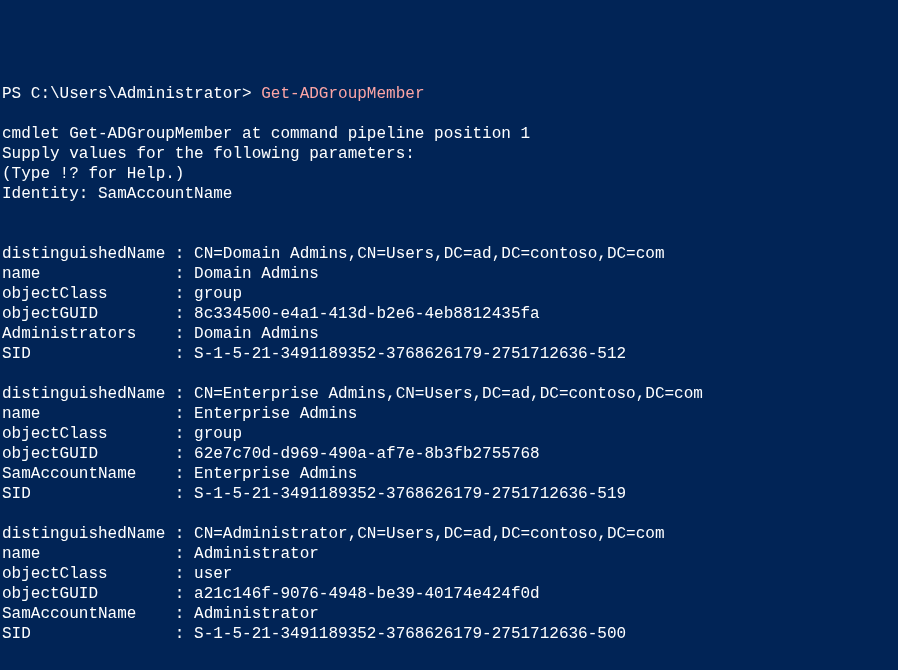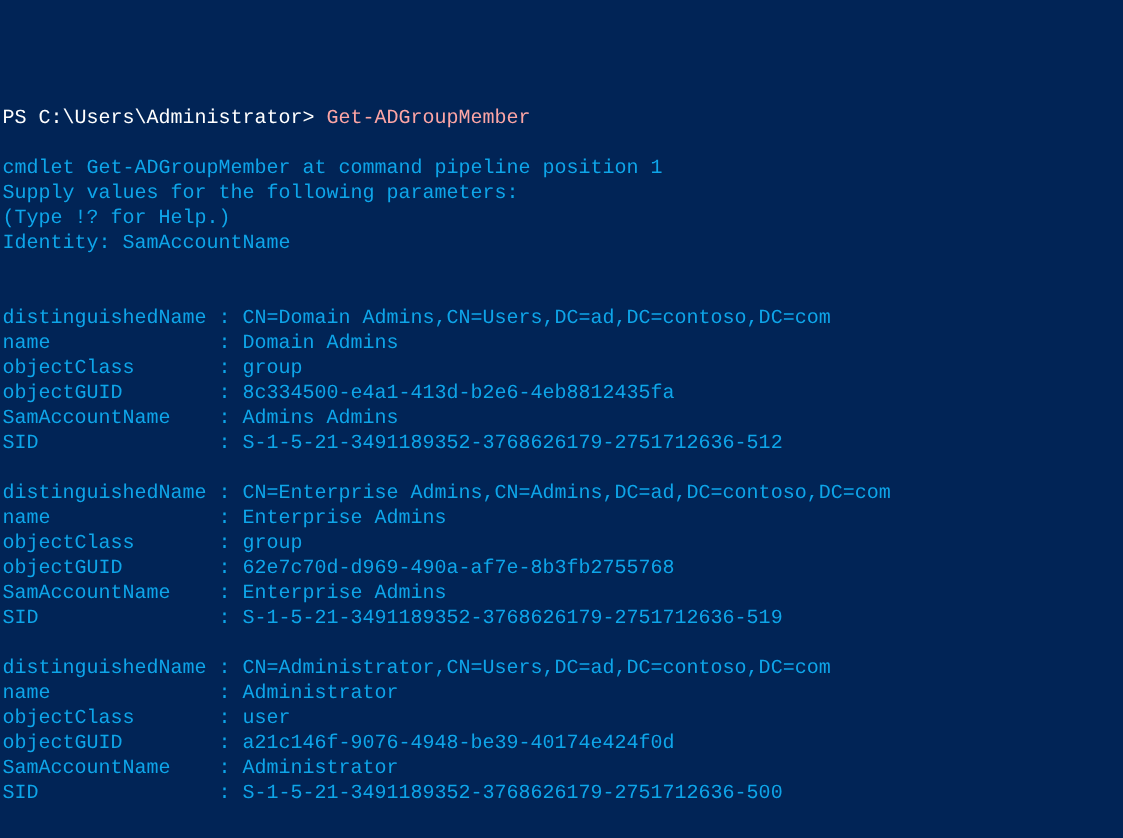--- a/index.html
+++ b/index.html
@@ -11,43 +11,43 @@
       line-height: 1.25;
       padding: 4px 2px;
       width: 898px;
       height: 670px;
       overflow: hidden;
       white-space: pre;
     }
     .prompt-line { display: inline; }
     .prompt { color: #FFFFFF; margin-top: 48px; }
     .command { color: #fca5a5; }
-    .output { color: #0ea5e9; }
+    .output { color: #ffffff; }
   </style>
 </head>
 <body>
 
 
 
 <div><span class="prompt-line"><span class="prompt">PS C:\Users\Administrator&gt; </span><span class="command">Get-ADGroupMember</span></span>
 
 <span class="output">cmdlet Get-ADGroupMember at command pipeline position 1</span>
 <span class="output">Supply values for the following parameters:</span>
 <span class="output">(Type !? for Help.)</span>
 <span class="output">Identity: SamAccountName</span>
 
 
 <span class="output">distinguishedName : CN=Domain Admins,CN=Users,DC=ad,DC=contoso,DC=com</span>
 <span class="output">name              : Domain Admins</span>
 <span class="output">objectClass       : group</span>
 <span class="output">objectGUID        : 8c334500-e4a1-413d-b2e6-4eb8812435fa</span>
-<span class="output">SamAccountName    : Admins Admins</span>
+<span class="output">Administrators    : Domain Admins</span>
 <span class="output">SID               : S-1-5-21-3491189352-3768626179-2751712636-512</span>
 
-<span class="output">distinguishedName : CN=Enterprise Admins,CN=Admins,DC=ad,DC=contoso,DC=com</span>
+<span class="output">distinguishedName : CN=Enterprise Admins,CN=Users,DC=ad,DC=contoso,DC=com</span>
 <span class="output">name              : Enterprise Admins</span>
 <span class="output">objectClass       : group</span>
 <span class="output">objectGUID        : 62e7c70d-d969-490a-af7e-8b3fb2755768</span>
 <span class="output">SamAccountName    : Enterprise Admins</span>
 <span class="output">SID               : S-1-5-21-3491189352-3768626179-2751712636-519</span>
 
 <span class="output">distinguishedName : CN=Administrator,CN=Users,DC=ad,DC=contoso,DC=com</span>
 <span class="output">name              : Administrator</span>
 <span class="output">objectClass       : user</span>
 <span class="output">objectGUID        : a21c146f-9076-4948-be39-40174e424f0d</span>

